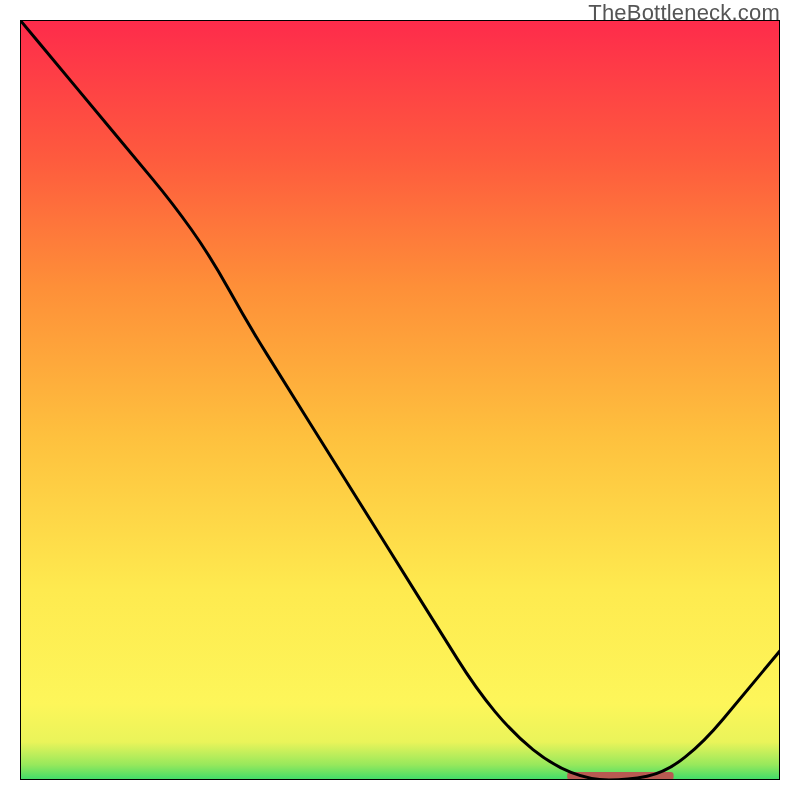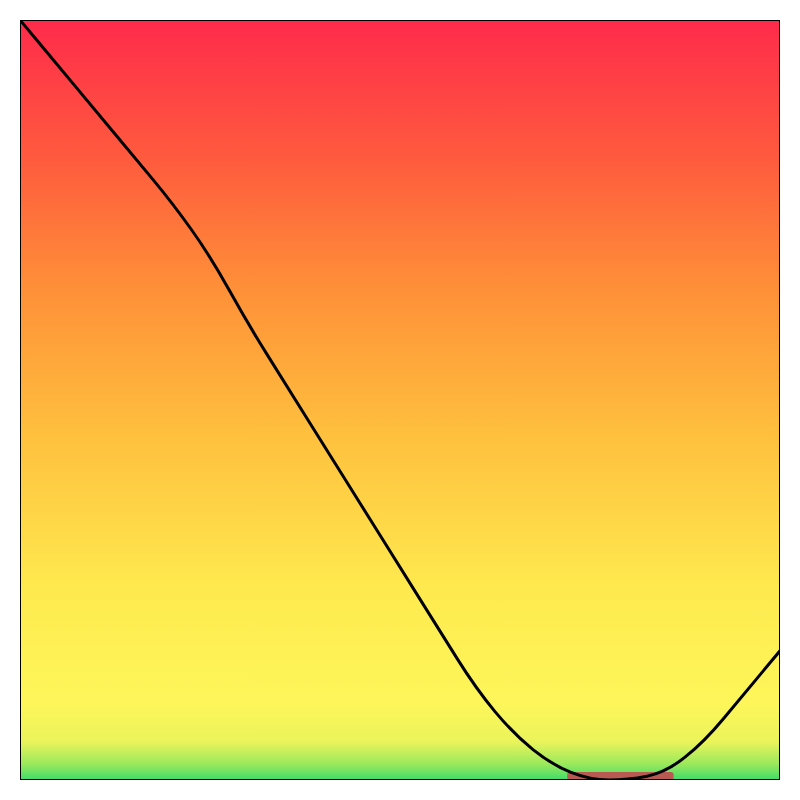--- a/index.html
+++ b/index.html
@@ -38,20 +38,21 @@
     font-size: 22px;
     font-weight: 400;
     letter-spacing: 0.2px;
   }
 </style>
 </head>
 <body>
 
 <div class="canvas">
 
+  <div class="watermark">TheBottleneck.com</div>
 
   <div class="plot-area">
     <svg viewBox="0 0 760 760" preserveAspectRatio="none">
       <defs>
         <linearGradient id="heat" x1="0" y1="1" x2="0" y2="0">
             <stop offset="0.0%" stop-color="#3ddc6a"></stop>
             <stop offset="2.0%" stop-color="#97e85c"></stop>
             <stop offset="5.0%" stop-color="#eaf45a"></stop>
             <stop offset="10.0%" stop-color="#fdf65a"></stop>
             <stop offset="25.0%" stop-color="#feea4f"></stop>

